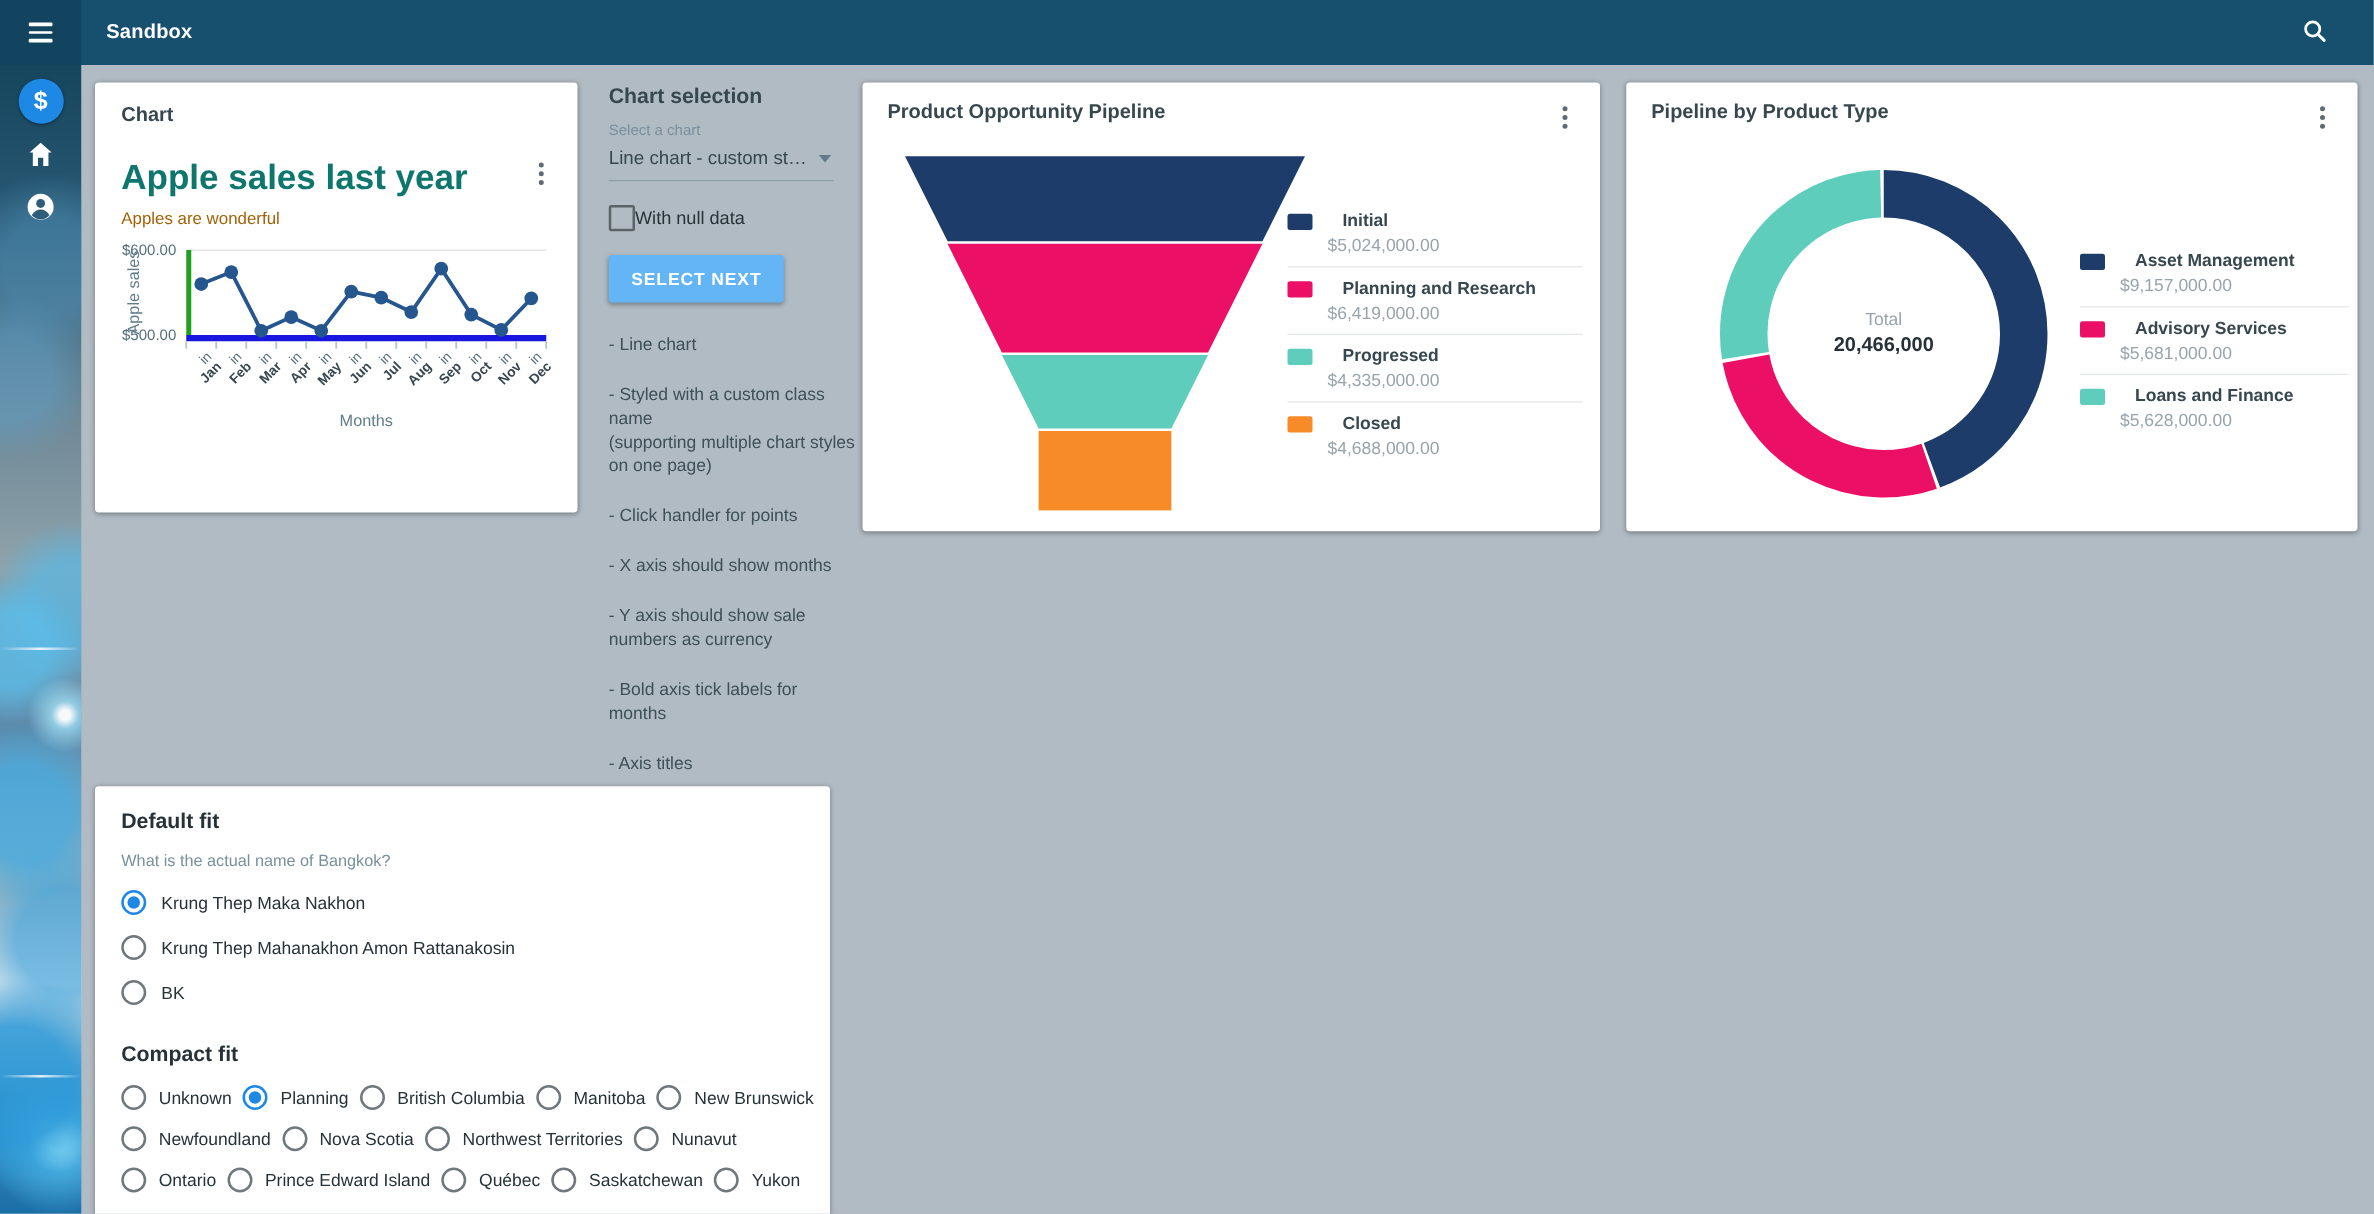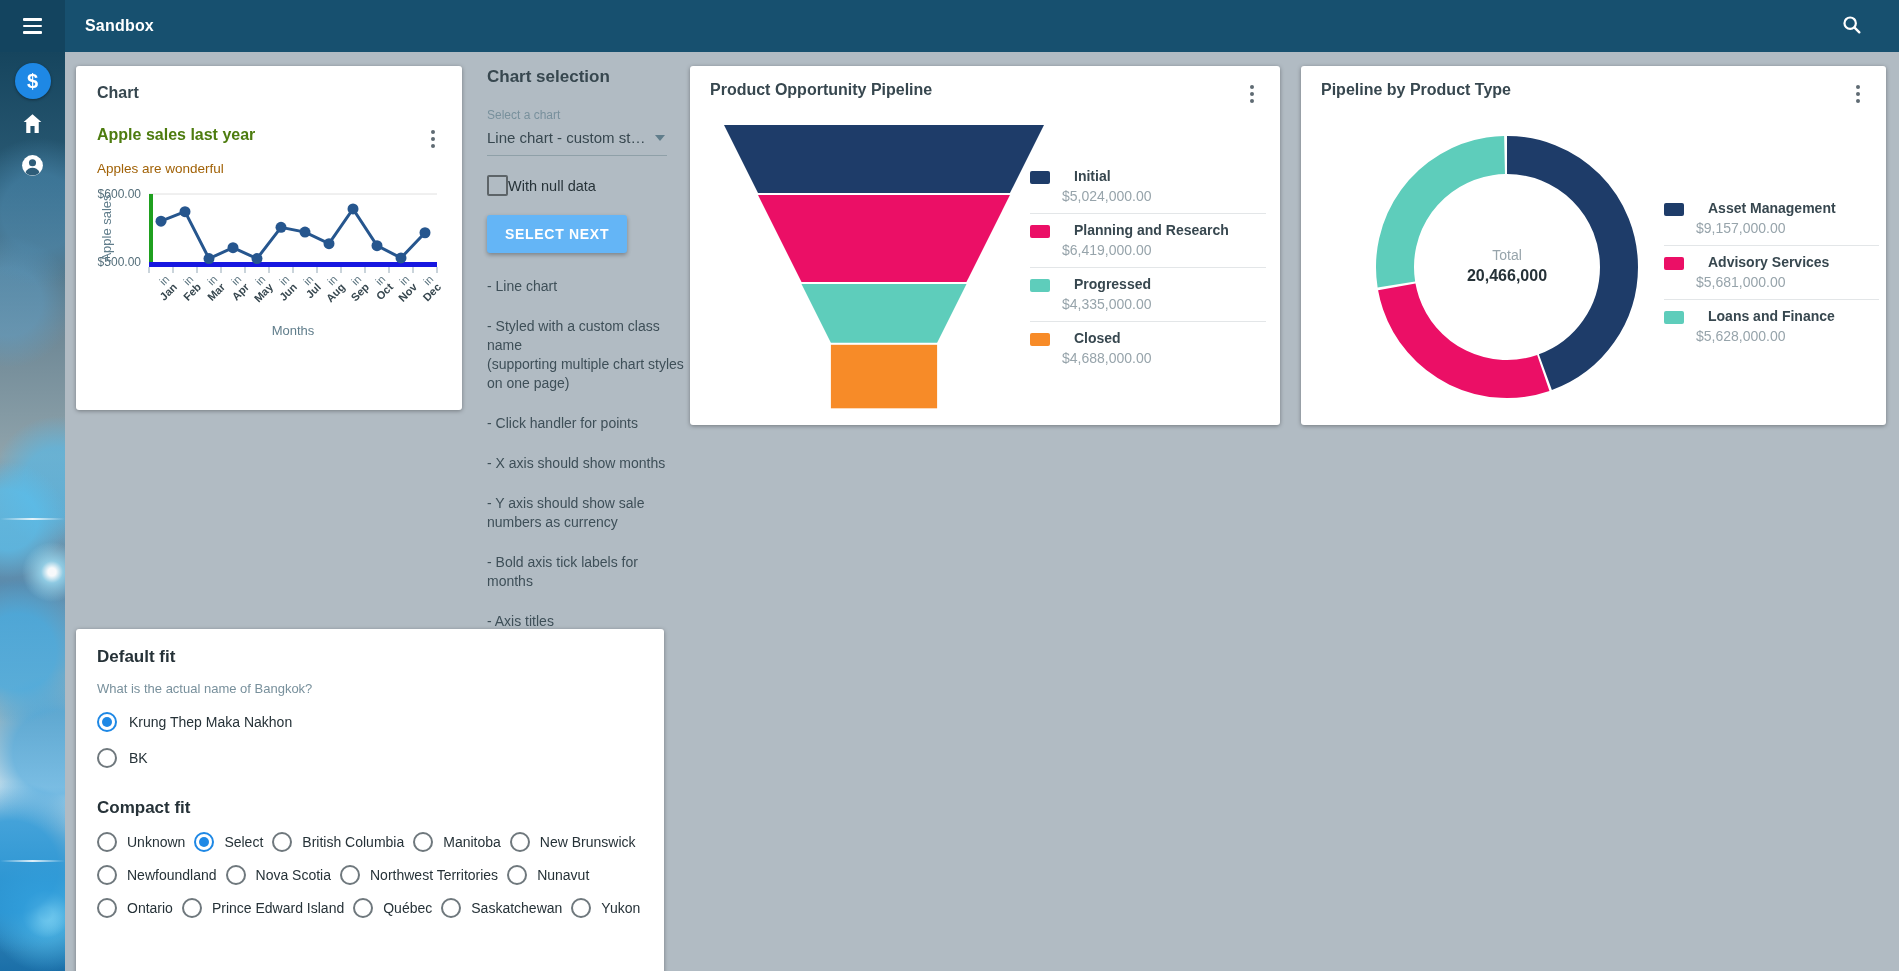--- a/index.html
+++ b/index.html
@@ -41,21 +41,21 @@
   #chart-card{left:76px;top:66px;width:386px;height:344px;}
   #funnel-card{left:690px;top:66px;width:590px;height:359px;}
   #donut-card{left:1301px;top:66px;width:585px;height:359px;}
   #default-card{left:76px;top:629px;width:588px;height:370px;}
   .card-pad{padding:18px 21px;}
   .card-title{font-size:16px;font-weight:700;color:#37474f;}
   .kebab{background:none;border:none;cursor:pointer;padding:4px 6px;display:flex;flex-direction:column;gap:3px;align-items:center;}
   .kebab i{width:4px;height:4px;border-radius:50%;background:#5f6b73;display:block;}
   .hdr-row{display:flex;align-items:flex-start;justify-content:space-between;}
   
-  .apple-title{font-size:16px;font-weight:700;color:#4d7c0f;}
+  .apple-title{font-size:28px;font-weight:700;color:#0f766e;}
   .apple-sub{font-size:13.5px;color:#a16207;margin-top:9px;}
   #line-svg{margin-top:6px;display:block;}
   .ylab{font-size:12px;fill:#546e7a;}
   .atitle{font-size:13px;fill:#607d8b;}
   .xin{font-size:11px;fill:#546e7a;}
   .xmo{font-size:11px;font-weight:700;fill:#37474f;}
   .total-label{font-size:14px;fill:#97a4ab;}
   .total-value{font-size:16px;font-weight:700;fill:#263238;}
   
   .legend{position:absolute;}
@@ -63,21 +63,21 @@
   #donut-legend{left:363px;top:126px;width:215px;}
   .legend-item{padding:8px 0 9px;border-bottom:1px solid #e3e6e8;cursor:pointer;}
   .legend-item:last-child{border-bottom:none;}
   .legend-row{display:flex;align-items:flex-end;gap:24px;}
   .swatch{width:20px;height:13px;border-radius:2px;flex:none;}
   .lname{font-size:14px;font-weight:700;color:#37474f;white-space:nowrap;}
   .lval{font-size:14px;color:#97a4ab;margin-left:32px;margin-top:4px;}
   
   #selection-panel{position:absolute;left:487px;top:67px;width:200px;}
   .sel-title{font-size:17px;font-weight:700;color:#37474f;}
-  .sel-label{font-size:12px;color:#78909c;margin-top:21px;}
+  .sel-label{font-size:12px;color:#78909c;margin-top:10px;}
   .select-box{display:flex;align-items:center;justify-content:space-between;border-bottom:1px solid #8fa0a8;padding:7px 0 9px;width:180px;cursor:pointer;}
   .select-value{font-size:15px;color:#37474f;}
   .caret{width:0;height:0;border-left:5px solid transparent;border-right:5px solid transparent;border-top:6px solid #607d8b;margin-right:2px;}
   .check-row{display:flex;align-items:center;gap:0;margin-top:19px;cursor:pointer;}
   .checkbox{width:17px;height:17px;border:2px solid #5d6468;border-radius:2px;background:transparent;flex:none;}
   .check-label{font-size:14.5px;color:#263238;}
   .select-next{margin-top:19px;background:#64b5f6;color:#fff;border:none;border-radius:3px;font-family:"Liberation Sans",sans-serif;
     font-size:14px;font-weight:700;letter-spacing:.7px;padding:11px 18px;cursor:pointer;box-shadow:0 2px 4px rgba(0,0,0,.3);}
   #notes{margin-top:24px;}
   .note{font-size:14px;color:#3e4f58;line-height:19px;margin-bottom:21px;white-space:pre-line;}
@@ -311,32 +311,36 @@
   <div class="card-pad">
     <div class="df-title">Default fit</div>
     <div class="df-question">What is the actual name of Bangkok?</div>
     <div id="bangkok-options">
         <label class="radio-opt block">
           <span class="radio sel"></span>
           <span class="rlabel">Krung Thep Maka Nakhon</span>
         </label>
         <label class="radio-opt block">
           <span class="radio"></span>
+          <span class="rlabel">Krung Thep Mahanakhon Amon Rattanakosin</span>
+        </label>
+        <label class="radio-opt block">
+          <span class="radio"></span>
           <span class="rlabel">BK</span>
         </label>
       </div>
     <div class="compact-title">Compact fit</div>
     <div id="province-options">
         <label class="radio-opt inline">
           <span class="radio"></span>
           <span class="rlabel">Unknown</span>
         </label>
         <label class="radio-opt inline">
           <span class="radio sel"></span>
-          <span class="rlabel">Select</span>
+          <span class="rlabel">Planning</span>
         </label>
         <label class="radio-opt inline">
           <span class="radio"></span>
           <span class="rlabel">British Columbia</span>
         </label>
         <label class="radio-opt inline">
           <span class="radio"></span>
           <span class="rlabel">Manitoba</span>
         </label>
         <label class="radio-opt inline">

